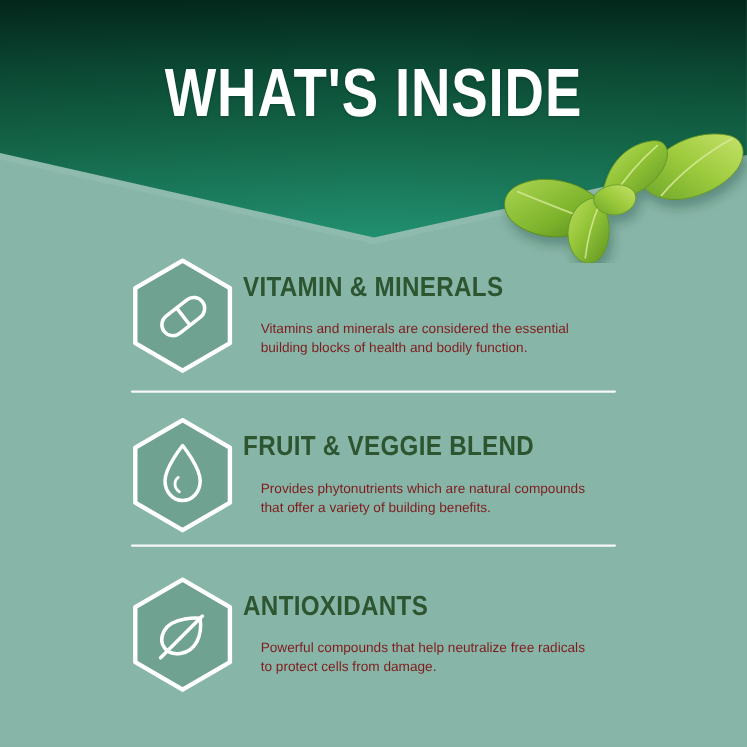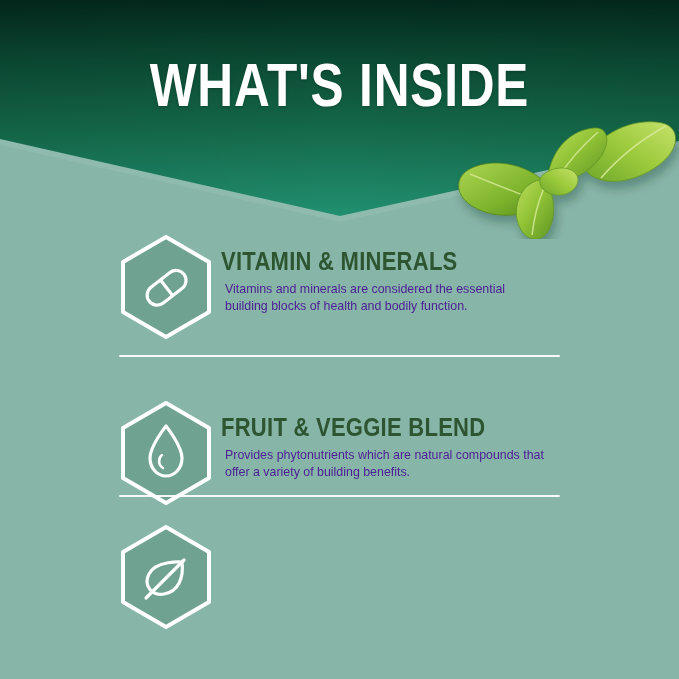--- a/index.html
+++ b/index.html
@@ -29,21 +29,21 @@
     text-shadow:0 1px 3px rgba(0,0,0,0.22);
     white-space:nowrap;
   }
 
   
   .basil{position:absolute;left:452px;top:104px;width:230px;height:135px;}
 
   
   .row{position:absolute;left:0;width:543px;height:120px;padding-left:28px;}
   .row-1{top:234px;}
-  .row-2{top:400px;}
+  .row-2{top:379px;}
   .row-3{top:524px;}
 
   .hex{position:absolute;left:118px;top:0;width:96px;height:106px;}
 
   .text-col{position:absolute;left:221px;top:14px;width:330px;}
 
   .heading{
     font-family:"Liberation Sans Narrow","Liberation Sans",sans-serif;
     font-weight:bold;
     font-size:25px;
@@ -52,22 +52,22 @@
     transform:scaleX(0.88);
     transform-origin:0 50%;
     white-space:nowrap;
     margin:0 0 6px 0;
     line-height:27px;
   }
   .body-text{
     font-family:"Liberation Sans", sans-serif;
     font-size:12.4px;
     line-height:16.5px;
-    color:#4c1d95;
-    margin:4px;
+    color:#7f1d1d;
+    margin:16px;
     max-width:325px;
   }
 
   .divider{
     position:absolute;left:119px;width:441px;height:2px;
     background:#ffffff;opacity:0.92;border-radius:1px;
   }
   .div-1{top:355px;}
   .div-2{top:495px;}
 </style>
@@ -171,15 +171,19 @@
   </div>
 
   <div class="divider div-2"></div>
 
   <div class="row row-3">
     <svg class="hex" viewBox="0 0 96 106">
       <path d="M48,3 L91,28 L91,78 L48,103 L5,78 L5,28 Z" fill="#6fa291" stroke="#ffffff" stroke-width="4" stroke-linejoin="round"></path>
       <path d="M64,38 C64,38 38,36 31,50 C25,62 34,72 46,70 C60,68 66,54 64,38 Z" fill="none" stroke="#ffffff" stroke-width="3.2" stroke-linejoin="round"></path>
       <path d="M66,36 L28,74" stroke="#ffffff" stroke-width="3.2" stroke-linecap="round"></path>
     </svg>
+    <div class="text-col">
+      <p class="heading">ANTIOXIDANTS</p>
+      <p class="body-text">Powerful compounds that help neutralize free radicals to protect cells from damage.</p>
+    </div>
   </div>
 
 </div>
 
 </body></html>

